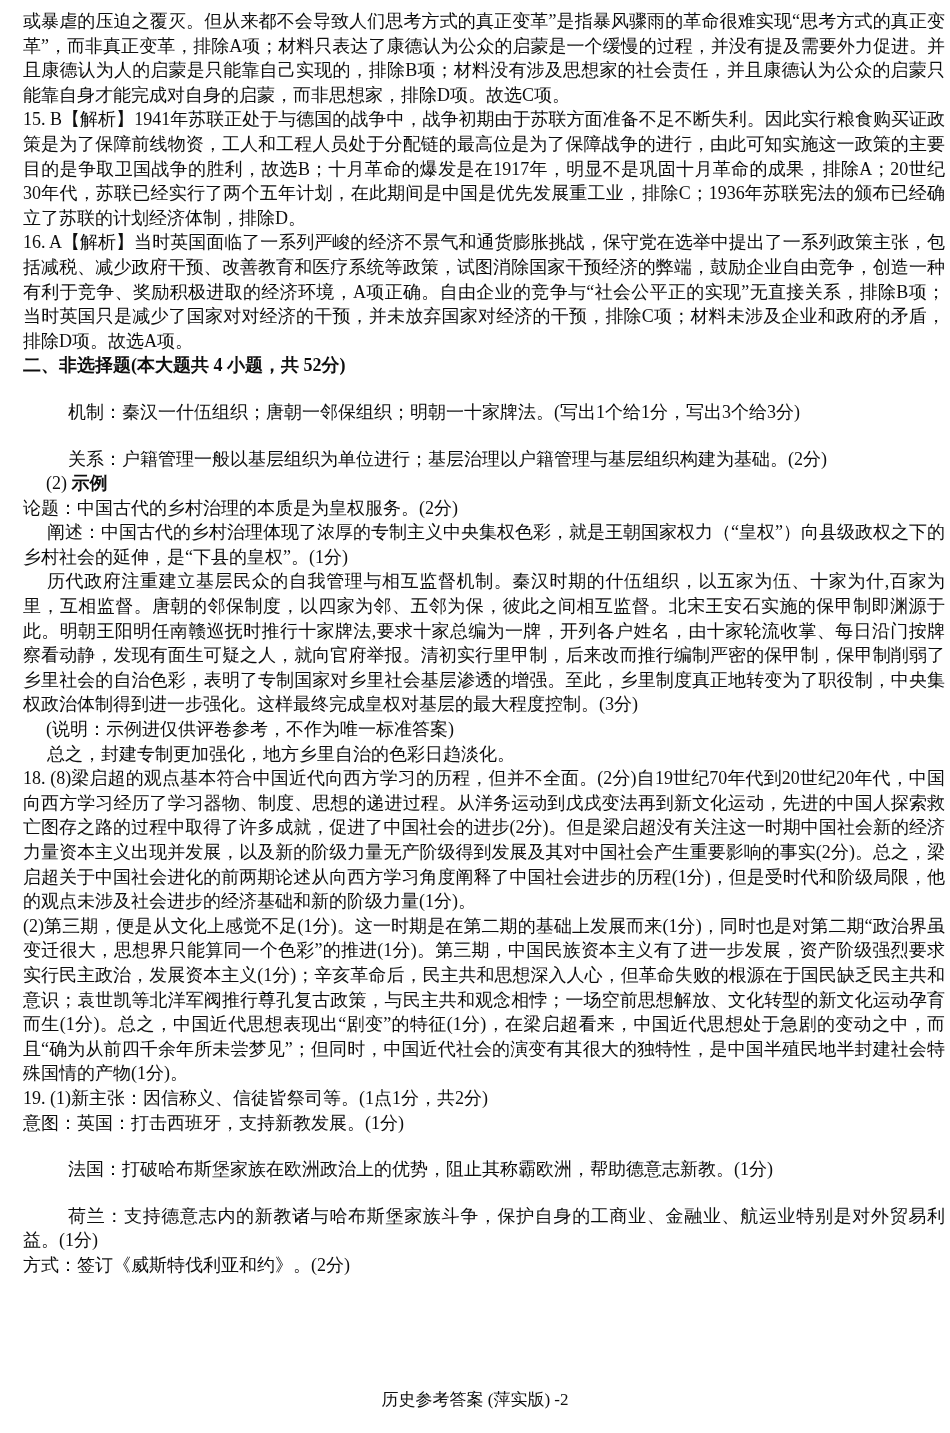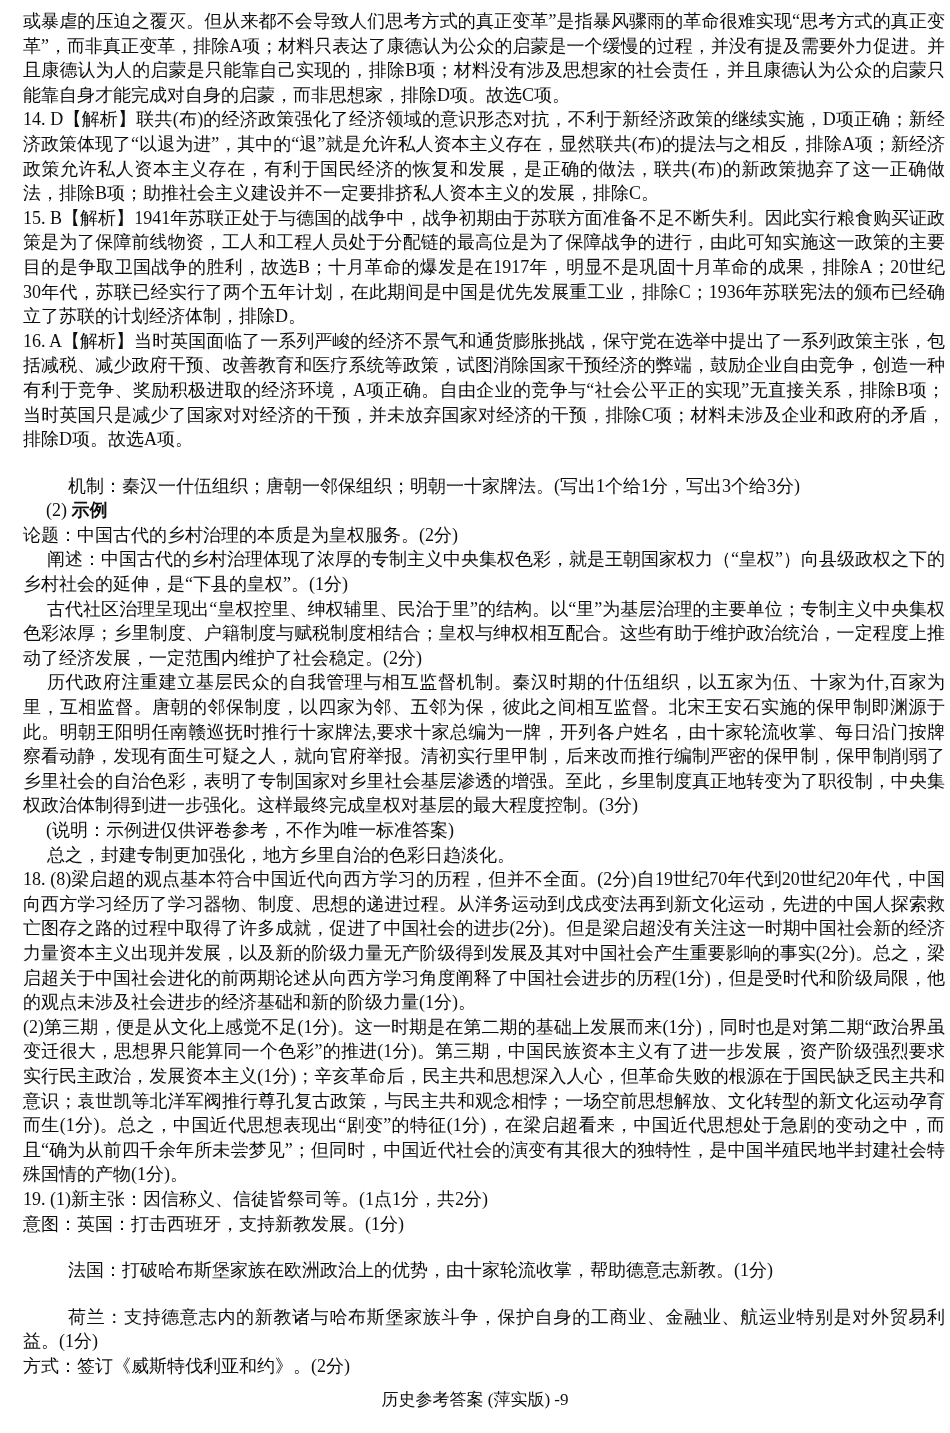--- a/index.html
+++ b/index.html
@@ -39,34 +39,34 @@
     font-size: 17px;
     line-height: 24.6px;
   }
 </style>
 </head>
 <body>
 
 <div class="page">
   <div>
       <p class="para">或暴虐的压迫之覆灭。但从来都不会导致人们思考方式的真正变革”是指暴风骤雨的革命很难实现“思考方式的真正变革”，而非真正变革，排除A项；材料只表达了康德认为公众的启蒙是一个缓慢的过程，并没有提及需要外力促进。并且康德认为人的启蒙是只能靠自己实现的，排除B项；材料没有涉及思想家的社会责任，并且康德认为公众的启蒙只能靠自身才能完成对自身的启蒙，而非思想家，排除D项。故选C项。</p>
-      <p class="para">14. D【解析】联共(布)的经济政策强化了经济领域的意识形态对抗，不利于新经济政策的继续实施，D项正确；新经济政策体现了“以退为进”，其中的“退”就是允许私人资本主义存在，显然联共(布)的提法与之相反，排除A项；新经济政策允许私人资本主义存在，有利于国民经济的恢复和发展，是正确的做法，联共(布)的新政策抛弃了这一正确做法，排除B项；助推社会主义建设并不一定要排挤私人资本主义的发展，排除C。</p>
       <p class="para">15. B【解析】1941年苏联正处于与德国的战争中，战争初期由于苏联方面准备不足不断失利。因此实行粮食购买证政策是为了保障前线物资，工人和工程人员处于分配链的最高位是为了保障战争的进行，由此可知实施这一政策的主要目的是争取卫国战争的胜利，故选B；十月革命的爆发是在1917年，明显不是巩固十月革命的成果，排除A；20世纪30年代，苏联已经实行了两个五年计划，在此期间是中国是优先发展重工业，排除C；1936年苏联宪法的颁布已经确立了苏联的计划经济体制，排除D。</p>
       <p class="para">16. A【解析】当时英国面临了一系列严峻的经济不景气和通货膨胀挑战，保守党在选举中提出了一系列政策主张，包括减税、减少政府干预、改善教育和医疗系统等政策，试图消除国家干预经济的弊端，鼓励企业自由竞争，创造一种有利于竞争、奖励积极进取的经济环境，A项正确。自由企业的竞争与“社会公平正的实现”无直接关系，排除B项；当时英国只是减少了国家对对经济的干预，并未放弃国家对经济的干预，排除C项；材料未涉及企业和政府的矛盾，排除D项。故选A项。</p>
+      <p class="para bold">二、非选择题(本大题共 4 小题，共 52分)</p>
       <p class="para indent-qa">机制：秦汉一什伍组织；唐朝一邻保组织；明朝一十家牌法。(写出1个给1分，写出3个给3分)</p>
+      <p class="para indent-qa">关系：户籍管理一般以基层组织为单位进行；基层治理以户籍管理与基层组织构建为基础。(2分)</p>
       <p class="para indent-small"><span>(2) </span><span class="b">示例</span></p>
       <p class="para">论题：中国古代的乡村治理的本质是为皇权服务。(2分)</p>
       <p class="para tindent">阐述：中国古代的乡村治理体现了浓厚的专制主义中央集权色彩，就是王朝国家权力（“皇权”）向县级政权之下的乡村社会的延伸，是“下县的皇权”。(1分)</p>
-      <p class="para tindent">古代社区治理呈现出“皇权控里、绅权辅里、民治于里”的结构。以“里”为基层治理的主要单位；专制主义中央集权色彩浓厚；乡里制度、户籍制度与赋税制度相结合；皇权与绅权相互配合。这些有助于维护政治统治，一定程度上推动了经济发展，一定范围内维护了社会稳定。(2分)</p>
       <p class="para tindent">历代政府注重建立基层民众的自我管理与相互监督机制。秦汉时期的什伍组织，以五家为伍、十家为什,百家为里，互相监督。唐朝的邻保制度，以四家为邻、五邻为保，彼此之间相互监督。北宋王安石实施的保甲制即渊源于此。明朝王阳明任南赣巡抚时推行十家牌法,要求十家总编为一牌，开列各户姓名，由十家轮流收掌、每日沿门按牌察看动静，发现有面生可疑之人，就向官府举报。清初实行里甲制，后来改而推行编制严密的保甲制，保甲制削弱了乡里社会的自治色彩，表明了专制国家对乡里社会基层渗透的增强。至此，乡里制度真正地转变为了职役制，中央集权政治体制得到进一步强化。这样最终完成皇权对基层的最大程度控制。(3分)</p>
       <p class="para indent-small">(说明：示例进仅供评卷参考，不作为唯一标准答案)</p>
       <p class="para tindent">总之，封建专制更加强化，地方乡里自治的色彩日趋淡化。</p>
       <p class="para">18. (8)梁启超的观点基本符合中国近代向西方学习的历程，但并不全面。(2分)自19世纪70年代到20世纪20年代，中国向西方学习经历了学习器物、制度、思想的递进过程。从洋务运动到戊戌变法再到新文化运动，先进的中国人探索救亡图存之路的过程中取得了许多成就，促进了中国社会的进步(2分)。但是梁启超没有关注这一时期中国社会新的经济力量资本主义出现并发展，以及新的阶级力量无产阶级得到发展及其对中国社会产生重要影响的事实(2分)。总之，梁启超关于中国社会进化的前两期论述从向西方学习角度阐释了中国社会进步的历程(1分)，但是受时代和阶级局限，他的观点未涉及社会进步的经济基础和新的阶级力量(1分)。</p>
       <p class="para">(2)第三期，便是从文化上感觉不足(1分)。这一时期是在第二期的基础上发展而来(1分)，同时也是对第二期“政治界虽变迁很大，思想界只能算同一个色彩”的推进(1分)。第三期，中国民族资本主义有了进一步发展，资产阶级强烈要求实行民主政治，发展资本主义(1分)；辛亥革命后，民主共和思想深入人心，但革命失败的根源在于国民缺乏民主共和意识；袁世凯等北洋军阀推行尊孔复古政策，与民主共和观念相悖；一场空前思想解放、文化转型的新文化运动孕育而生(1分)。总之，中国近代思想表现出“剧变”的特征(1分)，在梁启超看来，中国近代思想处于急剧的变动之中，而且“确为从前四千余年所未尝梦见”；但同时，中国近代社会的演变有其很大的独特性，是中国半殖民地半封建社会特殊国情的产物(1分)。</p>
       <p class="para">19. (1)新主张：因信称义、信徒皆祭司等。(1点1分，共2分)</p>
       <p class="para">意图：英国：打击西班牙，支持新教发展。(1分)</p>
-      <p class="para indent-qa">法国：打破哈布斯堡家族在欧洲政治上的优势，由十家轮流收掌，帮助德意志新教。(1分)</p>
+      <p class="para indent-qa">法国：打破哈布斯堡家族在欧洲政治上的优势，阻止其称霸欧洲，帮助德意志新教。(1分)</p>
       <p class="para indent-qa">荷兰：支持德意志内的新教诸与哈布斯堡家族斗争，保护自身的工商业、金融业、航运业特别是对外贸易利益。(1分)</p>
       <p class="para">方式：签订《威斯特伐利亚和约》。(2分)</p>
     </div>
 </div>
 
-<div class="footer">历史参考答案 (萍实版) -9</div>
+<div class="footer">历史参考答案 (萍实版) -2</div>
 
 </body></html>

